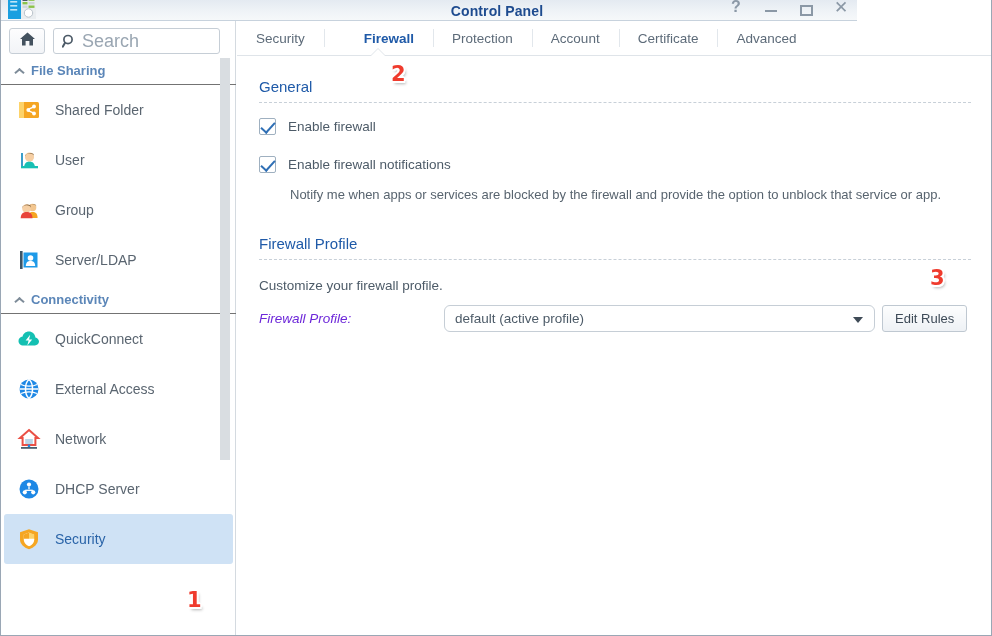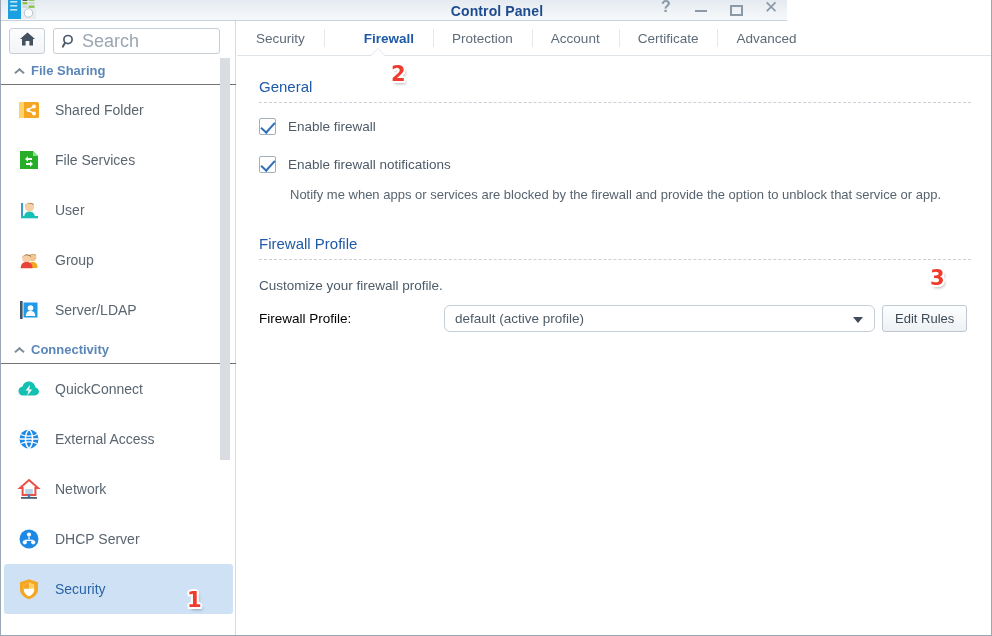--- a/index.html
+++ b/index.html
@@ -13,21 +13,21 @@
     position: relative;
     width: 992px; height: 636px;
     background: #ffffff;
     border: 1px solid #9aa7b5;
     border-top: none;
     overflow: hidden;
   }
 
   
   .titlebar {
-    position: absolute; left: 0; top: 0; width: 786px; height: 21px;
+    position: absolute; left: 0; top: 0; width: 856px; height: 21px;
     background: linear-gradient(to bottom, #e4eaf1 0%, #eff3f7 55%, #f6f8fa 100%);
     border-bottom: 1px solid #c7d2dd;
   }
   .app-icon {
     position: absolute; left: 6px; top: -3px; width: 30px; height: 24px;
   }
   .win-title {
     position: absolute; left: 0; top: 0; width: 992px; height: 21px;
     text-align: center; line-height: 22px;
     font-size: 14px; font-weight: bold; color: #1e4b8f;
@@ -154,21 +154,21 @@
   .check-label { font-size: 13.5px; color: #4d5b68; }
 
   .note {
     margin-left: 31px; margin-top: 6px; width: 665px;
     font-size: 13px; color: #58646f; line-height: 20px;
   }
 
   .row-text { font-size: 13.5px; color: #4d5b68; padding-top: 18px; }
 
   .form-row { display: flex; align-items: center; margin-top: 12px; }
-  .form-label { font-size: 13.5px; color: #000000; width: 185px; }
+  .form-label { font-size: 13.5px; color: #6d28d9; width: 185px; font-style: italic; }
   .select {
     position: relative; width: 431px; height: 27px; border: 1px solid #c6ced6;
     border-radius: 6px; background: #fff; display: flex; align-items: center;
     padding-left: 10px; cursor: pointer;
   }
   .select .sel-val { font-size: 13.5px; color: #4d5b68; }
   .caret {
     position: absolute; right: 11px; top: 11px;
     width: 0; height: 0; border-left: 5px solid transparent; border-right: 5px solid transparent;
     border-top: 6px solid #3f4b57;
@@ -264,31 +264,20 @@
             <circle cx="18" cy="9.5" r="1.9" fill="#fff"></circle>
             <circle cx="18" cy="16.5" r="1.9" fill="#fff"></circle>
             <circle cx="12.3" cy="13" r="1.9" fill="#fff"></circle>
             <line x1="12.8" y1="12.2" x2="17.3" y2="10.1" stroke="#fff" stroke-width="1.4"></line>
             <line x1="12.8" y1="13.9" x2="17.3" y2="15.9" stroke="#fff" stroke-width="1.4"></line>
           </svg>
         </span>
         <span class="label">Shared Folder</span>
       </div>
 
-      <div class="nav-item">
-        <span class="nav-icon">
-          <svg width="26" height="26" viewBox="0 0 26 26">
-            <path d="M4 4 H17 L22 9 V22 H4 Z" fill="#27ae28"></path>
-            <path d="M17 4 L22 9 H17 Z" fill="#8fe08f"></path>
-            <path d="M9 12 L12 9.2 V11 H16 V13 H12 V14.8 Z" fill="#fff"></path>
-            <path d="M17 17 L14 19.8 V18 H10 V16 H14 V14.2 Z" fill="#fff"></path>
-          </svg>
-        </span>
-        <span class="label">File Services</span>
-      </div>
 
       <div class="nav-item">
         <span class="nav-icon">
           <svg width="26" height="26" viewBox="0 0 26 26">
             <rect x="5" y="6" width="2" height="15" fill="#3b9ec9"></rect>
             <path d="M8 21 C8 16.5 10.5 14.5 13.5 14.5 C16.5 14.5 19 16.5 19 21 Z" fill="#17c0b4"></path>
             <circle cx="13.5" cy="10" r="4.6" fill="#f6cfa4"></circle>
             <path d="M9 9.2 C9 5.6 18 5.6 18 9.4 L17.6 7 C15 5.2 11 5.4 9 9.2 Z" fill="#8a6a43"></path>
             <rect x="5" y="19" width="17" height="2.3" fill="#17c0b4"></rect>
           </svg>

